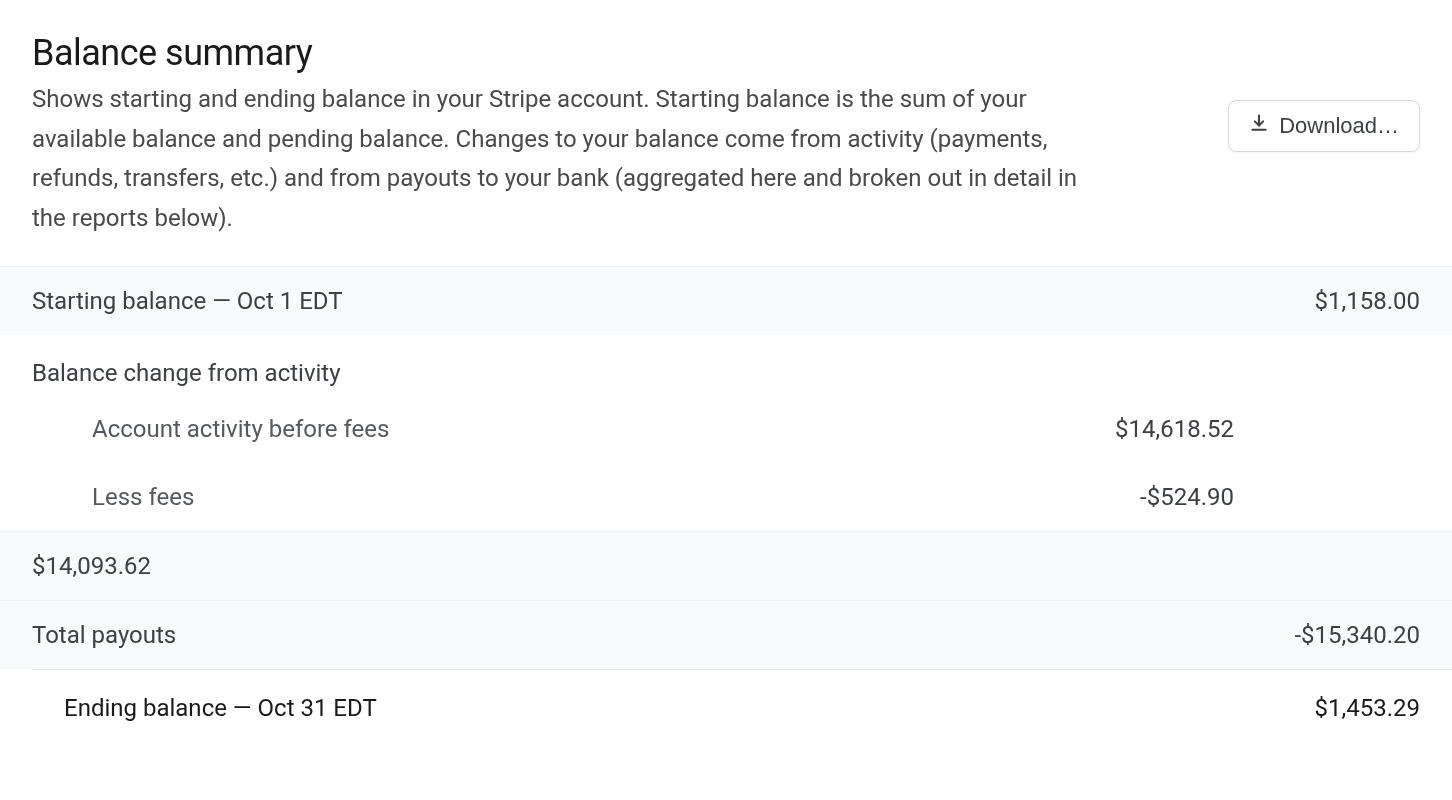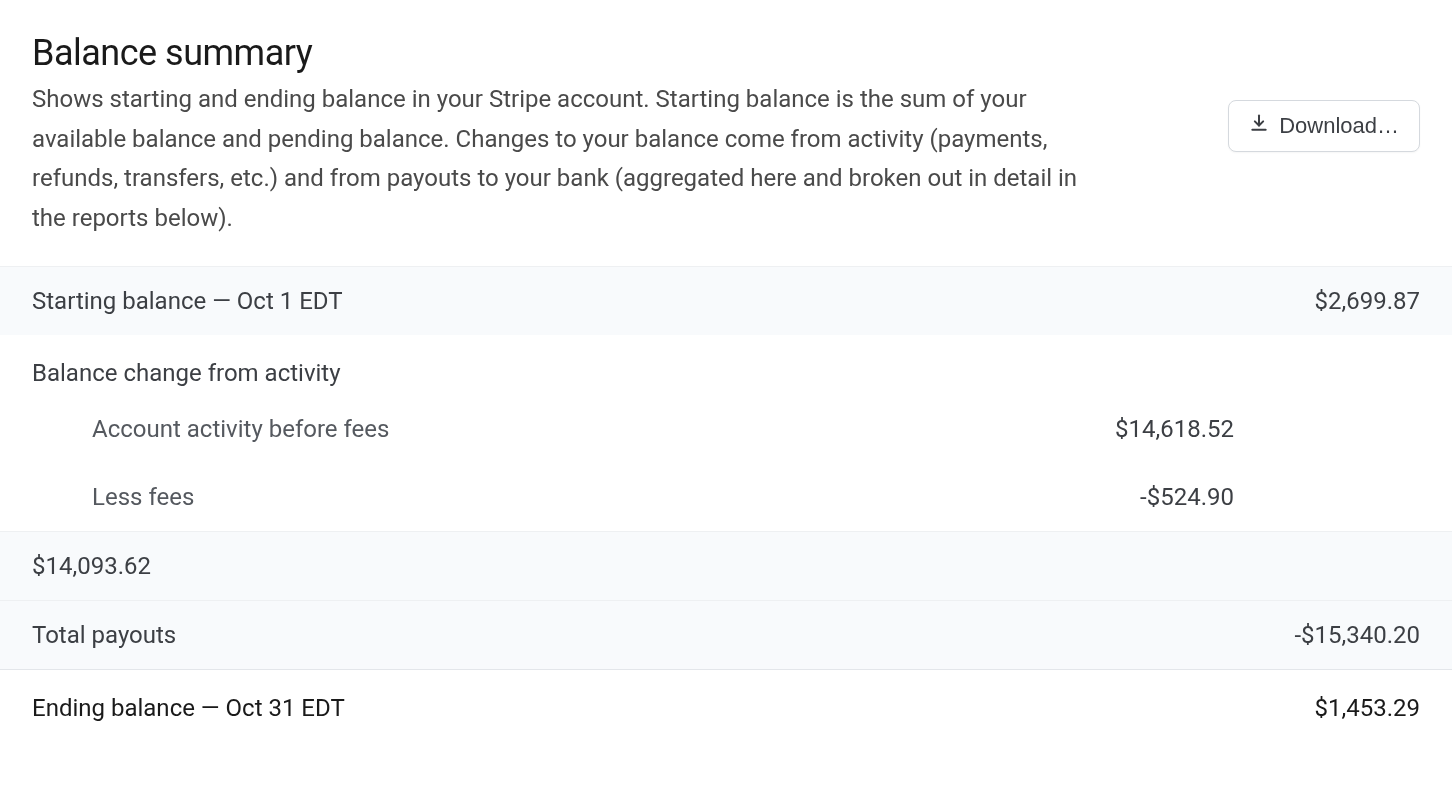--- a/index.html
+++ b/index.html
@@ -97,20 +97,21 @@
     }
     .section-label {
       padding: 24px 44px 8px 32px;
       font-size: 24px;
       color: #3c3f44;
     }
     .row.ending {
       border-top: 1px solid #e3e6ea;
       padding-top: 24px;
       padding-bottom: 24px;
+      margin-left: 32px;
     }
     .row.ending .label,
     .row.ending .value {
       color: #1a1a1a;
     }
     .row.starting {
       border-top: 1px solid #eef0f2;
     }
   </style>
 </head>
@@ -129,21 +130,21 @@
           <path d="M7 10l5 5 5-5"></path>
           <path d="M4 20h16"></path>
         </svg>
       </span>
       <span class="download-label">Download…</span>
     </button>
   </div>
 
   <div class="row shaded starting">
     <span class="label">Starting balance — Oct 1 EDT</span>
-    <span class="value">$2,699.87</span>
+    <span class="value">$1,158.00</span>
   </div>
 
   <div class="section-label">Balance change from activity</div>
 
   <div class="row indent">
     <span class="label">Account activity before fees</span>
     <span class="value">$14,618.52</span>
   </div>
 
   <div class="row indent">

